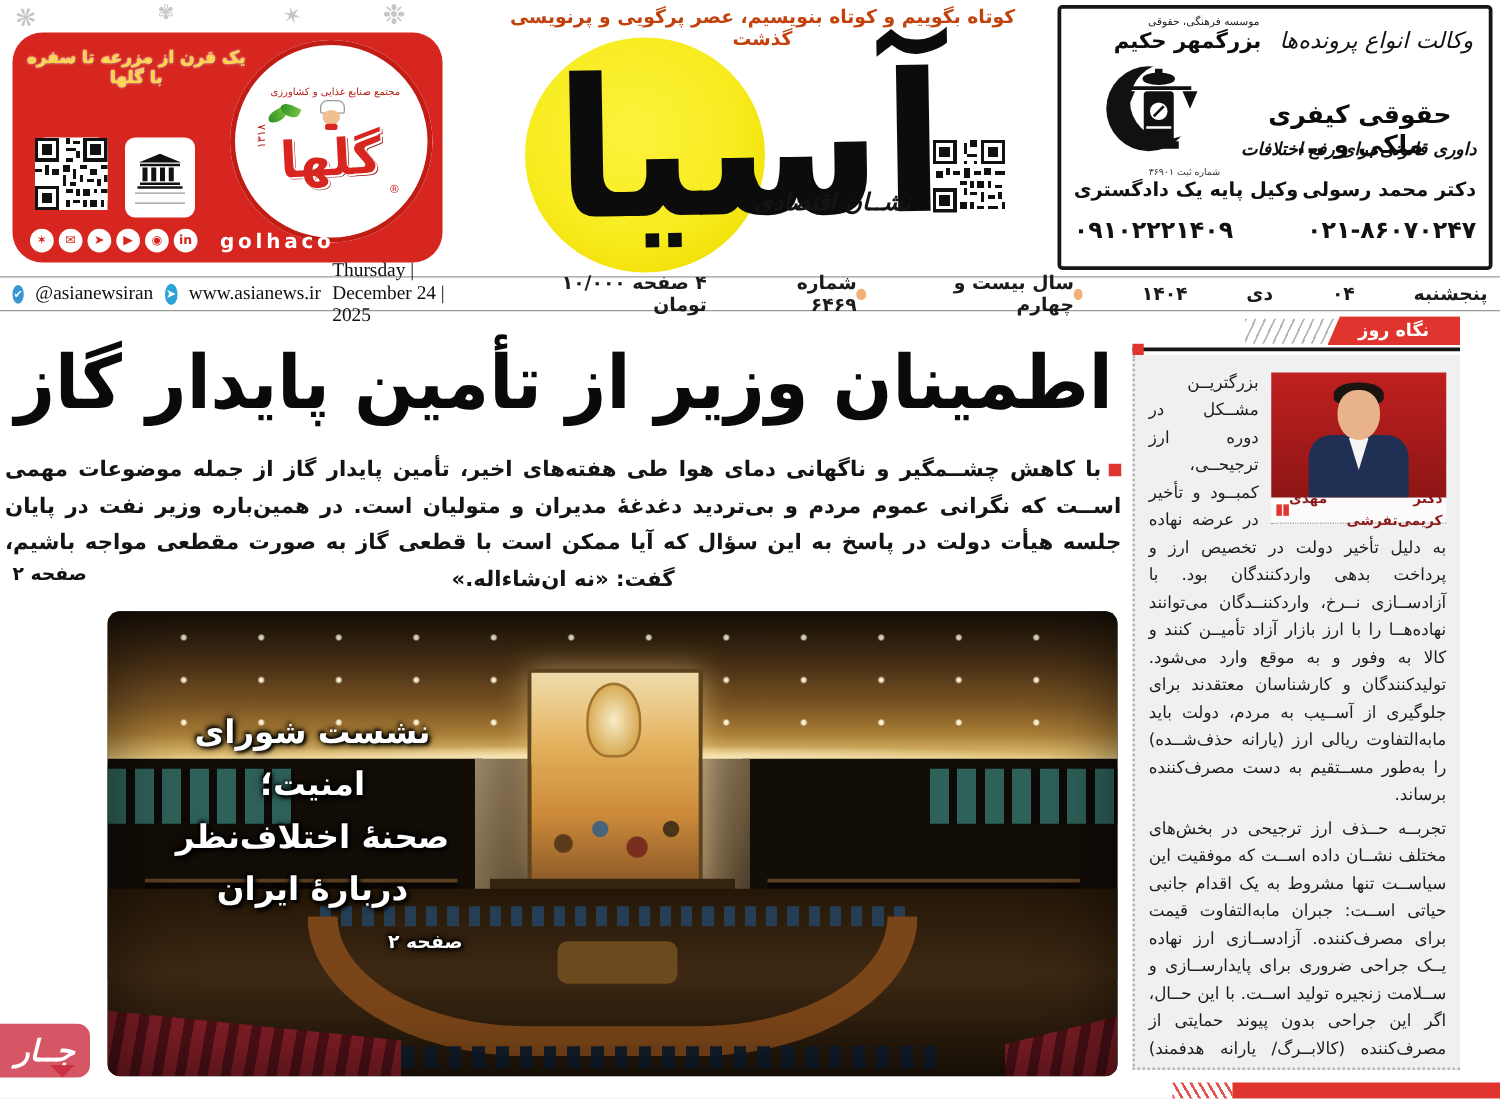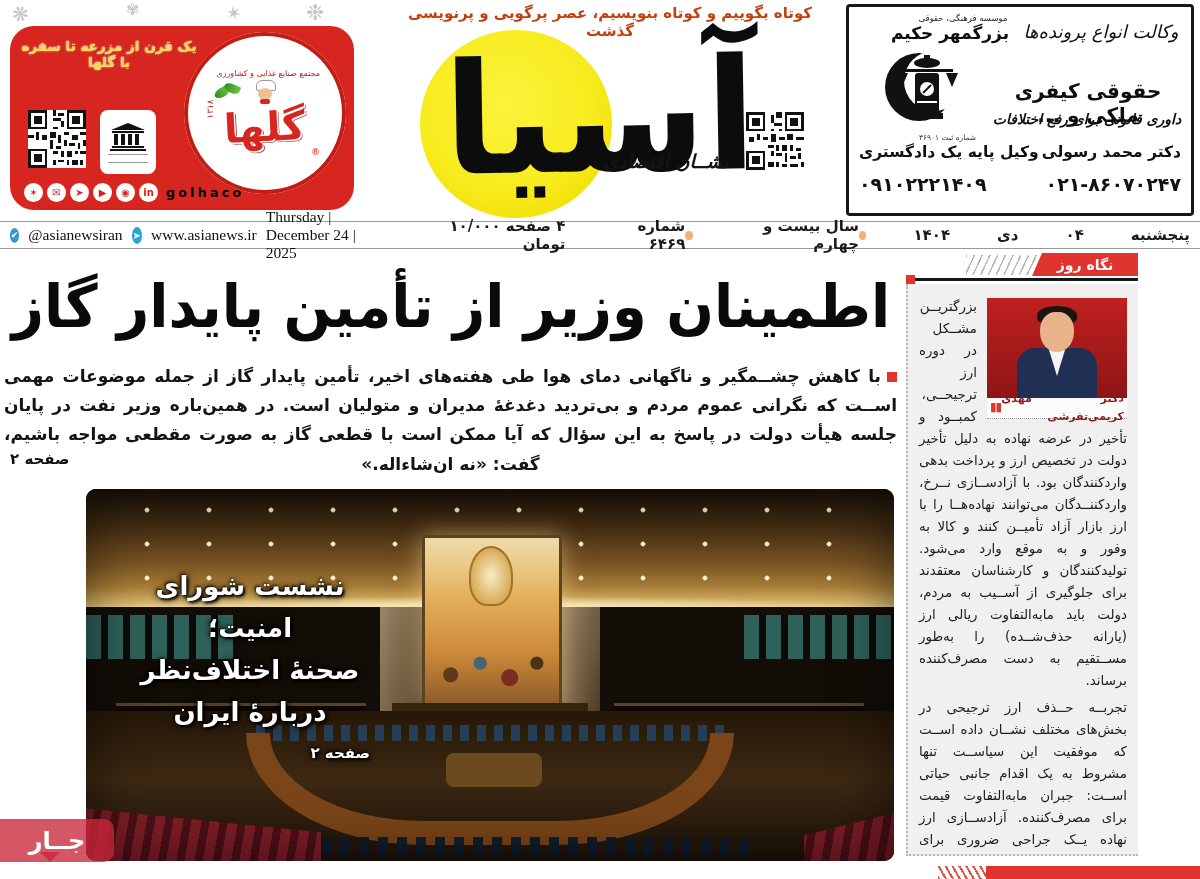--- a/index.html
+++ b/index.html
@@ -28,21 +28,21 @@
     text-shadow:1.5px 1.5px 0 #fff,-1.5px -1.5px 0 #fff,2px 2px 0 #8c0f08;}
   .golha-reg{font-size:9px;color:#d7261f;align-self:flex-end;margin:0 26px 0 0;}
   .golha-year{position:absolute;left:16px;top:72px;font-size:9px;color:#b51d14;transform:rotate(-90deg);}
   .wbox{position:absolute;background:#fff;border-radius:8px;display:flex;align-items:center;justify-content:center;}
   .golha-qr{left:18px;top:84px;width:58px;height:58px;}
   .golha-unesco{left:90px;top:84px;width:56px;height:64px;flex-direction:column;gap:2px;}
   .unesco-lines{width:40px;height:7px;border-top:1px solid #999;border-bottom:1px solid #999;}
   .golha-social{position:absolute;left:14px;bottom:8px;display:flex;align-items:center;gap:4px;direction:ltr;}
   .soc{width:19px;height:19px;border-radius:50%;background:#fff;color:#d7261f;font-size:10px;font-weight:bold;
     display:flex;align-items:center;justify-content:center;line-height:1;}
-  .golha-handle{color:#000000;font-weight:bold;font-size:13px;letter-spacing:3px;margin-left:4px;}
+  .golha-handle{color:#ffffff;font-weight:bold;font-size:16px;letter-spacing:3px;margin-left:14px;}
 
   
   .tagline{position:absolute;left:395px;top:4px;width:430px;text-align:center;direction:rtl;
     font-size:15px;font-weight:600;color:#c2410c;}
   .sun{position:absolute;left:420px;top:30px;width:192px;height:188px;border-radius:50%;
     background:radial-gradient(circle at 45% 40%,#fcf23c 0%,#f8ec1f 55%,#f0dd00 85%,#e8d400 100%);}
   .logo-asia{position:absolute;left:390px;top:16px;width:420px;height:204px;display:flex;align-items:center;justify-content:center;
     font-size:148px;font-weight:900;color:#0c0c0c;direction:rtl;transform:scaleY(1.04) rotate(-1deg);line-height:1;}
   .logo-sub{position:absolute;left:586px;top:150px;width:160px;text-align:center;direction:rtl;
     font-family:"DejaVu Serif",serif;font-style:italic;font-weight:bold;font-size:19px;color:#141414;}
@@ -125,30 +125,30 @@
     background:repeating-linear-gradient(90deg,#0e1c2c 0 10px,transparent 10px 19px);}
   .ph-red{position:absolute;bottom:0;height:64px;background:repeating-linear-gradient(100deg,#7e1d26 0 10px,#4c1016 10px 18px);}
   .ph-red.l{left:0;width:235px;clip-path:polygon(0 18%,100% 55%,100% 100%,0 100%);}
   .ph-red.r{right:0;width:90px;clip-path:polygon(0 60%,100% 25%,100% 100%,0 100%);}
   .ph-vig{position:absolute;inset:0;box-shadow:inset 0 0 60px rgba(0,0,0,.55);}
   .ph-cap{position:absolute;left:26px;top:76px;width:276px;text-align:center;direction:rtl;color:#fff;
     font-weight:900;font-size:26px;line-height:1.62;text-shadow:0 0 8px #000,2px 2px 3px #000,-1px -1px 3px #000;}
   .ph-cap .small{display:block;font-size:15px;font-weight:bold;margin-top:8px;text-align:right;padding-right:18px;}
 
   
-  .wm{position:absolute;left:0;top:819px;width:114px;height:43px;background:rgba(201,38,58,.78);
+  .wm{position:absolute;left:0;top:819px;width:72px;height:43px;background:rgba(201,38,58,.78);
     border-radius:0 10px 10px 0;display:flex;align-items:center;justify-content:center;z-index:6;
-    color:#fff;font-size:24px;font-weight:bold;letter-spacing:2px;direction:rtl;}
+    color:#fff;font-size:24px;font-weight:bold;letter-spacing:2px;direction:rtl;font-style:italic;}
   .wm::after{content:"";position:absolute;left:40px;bottom:-10px;border:10px solid transparent;border-top-color:rgba(201,38,58,.78);}
   .nextbar{position:absolute;left:986px;top:866px;width:214px;height:13px;background:#e0352e;}
   .nextbar-hatch{position:absolute;left:938px;top:866px;width:48px;height:13px;
     background:repeating-linear-gradient(60deg,rgba(224,53,46,.85) 0 2px,transparent 2px 6px);}
 
   
-  .dayview{position:absolute;left:906px;top:253px;width:232px;height:603px;}
+  .dayview{position:absolute;left:906px;top:253px;width:262px;height:603px;}
   .dv-label{position:absolute;right:0;top:0;height:23px;min-width:86px;background:#e0352e;color:#fff;
     display:flex;align-items:center;justify-content:center;font-size:14px;font-weight:bold;direction:rtl;
     padding:0 10px;clip-path:polygon(10px 0,100% 0,100% 100%,0 100%);}
   .dv-hatch{position:absolute;right:100px;top:2px;width:72px;height:20px;
     background:repeating-linear-gradient(115deg,#b9b9b9 0 1.5px,transparent 1.5px 7px);}
   .dv-rule{position:absolute;left:0;right:0;top:25px;height:3px;background:#161616;}
   .dv-rule::before{content:"";position:absolute;left:0;top:-3px;width:9px;height:9px;background:#e0352e;}
   .dv-box{position:absolute;left:0;right:0;top:31px;bottom:0;background:#f0f0f1;
     border-left:2px dotted #b5b5b5;border-bottom:2px dotted #b5b5b5;box-sizing:border-box;
     padding:12px 11px 8px 11px;direction:rtl;overflow:hidden;}

